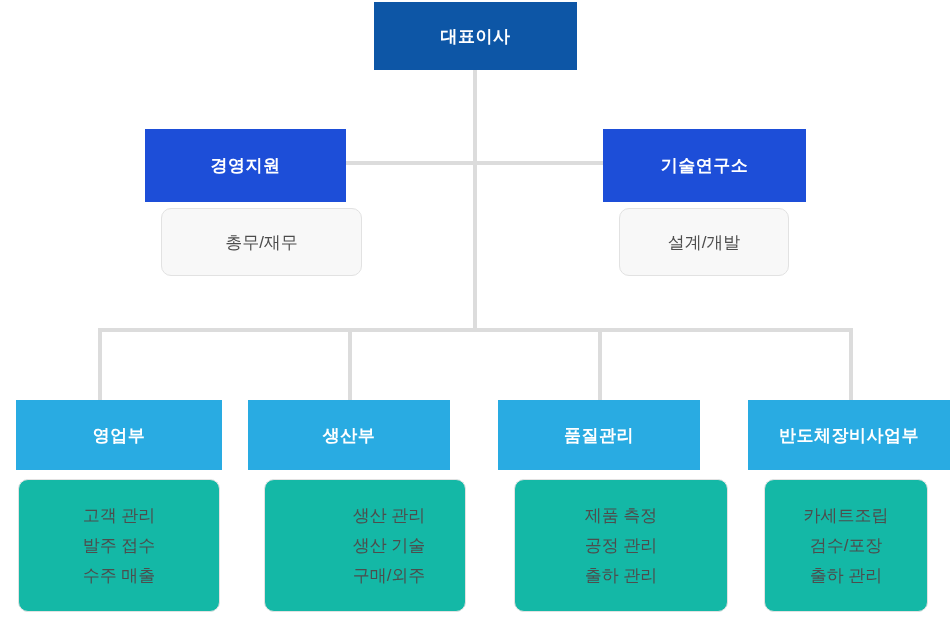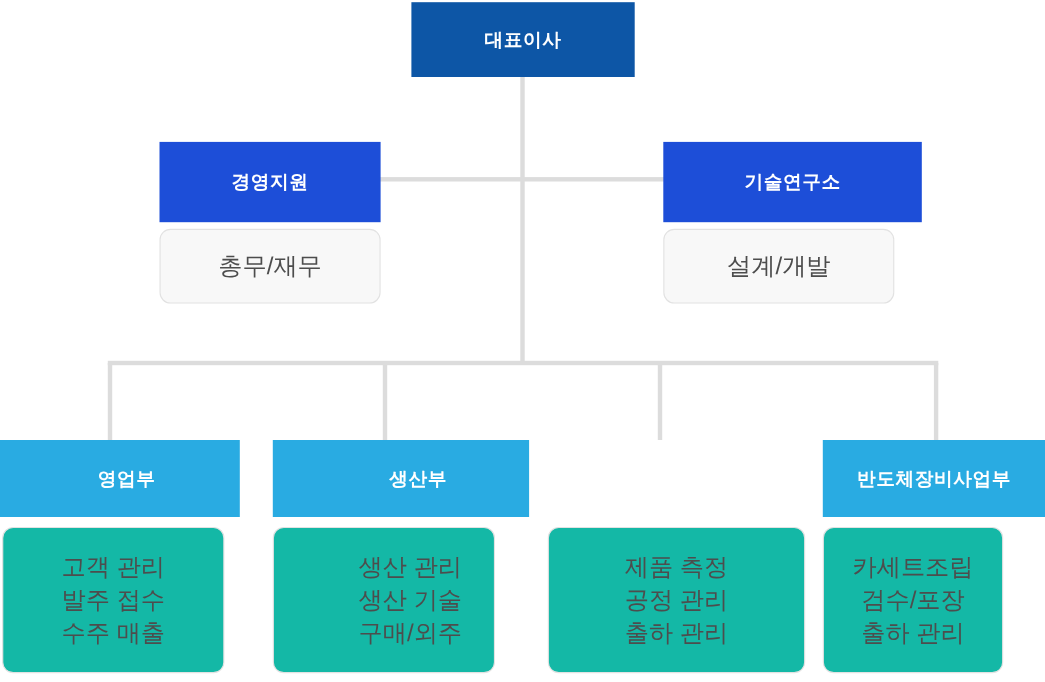--- a/index.html
+++ b/index.html
@@ -42,57 +42,58 @@
   }
   .ceo {
     left: 374px; top: 2px; width: 203px; height: 68px;
     background: #0d56a6;
   }
   .division {
     top: 129px; height: 73px;
     background: #1d4ed8;
   }
   .division-mgmt { left: 145px; width: 201px; }
-  .division-tech { left: 603px; width: 235px; }
+  .division-tech { left: 603px; width: 203px; }
   .department {
     top: 400px; height: 70px;
     background: #29abe2;
   }
-  .dept-1 { left: 0px;   width: 206px; padding-left: 12px; }
-  .dept-2 { left: 248px; width: 202px; padding-left: 31px; }
+  .dept-1 { left: 16px;   width: 206px; }
+  .dept-2 { left: 248px; width: 202px; }
   .dept-3 { left: 498px; width: 202px; }
   .dept-4 { left: 748px; width: 202px; }
   
   .card {
     position: absolute;
     box-sizing: border-box;
     display: flex;
     flex-direction: column;
     align-items: center;
     justify-content: center;
     border: 1px solid #e2e2e2;
     border-radius: 10px;
     color: #4d4d4d;
-    font-size: 22px;
+    font-size: 17px;
     text-align: center;
+    margin-left: 16px;
   }
   .subcard {
     top: 208px; height: 68px;
     background: #f8f8f8;
   }
   .subcard-mgmt { left: 145px; width: 201px; }
-  .subcard-tech { left: 603px; width: 210px; }
+  .subcard-tech { left: 603px; width: 170px; }
   .deptcard {
     top: 479px; height: 133px;
     background: #14b8a6;
     line-height: 30px;
   }
   .deptcard-1 { left: 2px;   width: 202px; }
   .deptcard-2 { left: 248px; width: 202px; padding-left: 48px; }
-  .deptcard-3 { left: 498px; width: 234px; }
+  .deptcard-3 { left: 498px; width: 214px; }
   .deptcard-4 { left: 748px; width: 164px; }
   .card-line { white-space: nowrap; }
 </style>
 </head>
 <body>
 
 <div class="stage">
 
   <div class="line vline-root"></div>
   <div class="line hline-mid"></div>
@@ -131,20 +132,23 @@
 
   <div class="nodebox department dept-2">
     <span>생산부</span>
   </div>
   <div class="card deptcard deptcard-2">
     <div class="card-line">생산 관리</div>
     <div class="card-line">생산 기술</div>
     <div class="card-line">구매/외주</div>
   </div>
 
+  <div class="nodebox department dept-3">
+    <span>품질관리</span>
+  </div>
   <div class="card deptcard deptcard-3">
     <div class="card-line">제품 측정</div>
     <div class="card-line">공정 관리</div>
     <div class="card-line">출하 관리</div>
   </div>
 
   <div class="nodebox department dept-4">
     <span>반도체장비사업부</span>
   </div>
   <div class="card deptcard deptcard-4">

